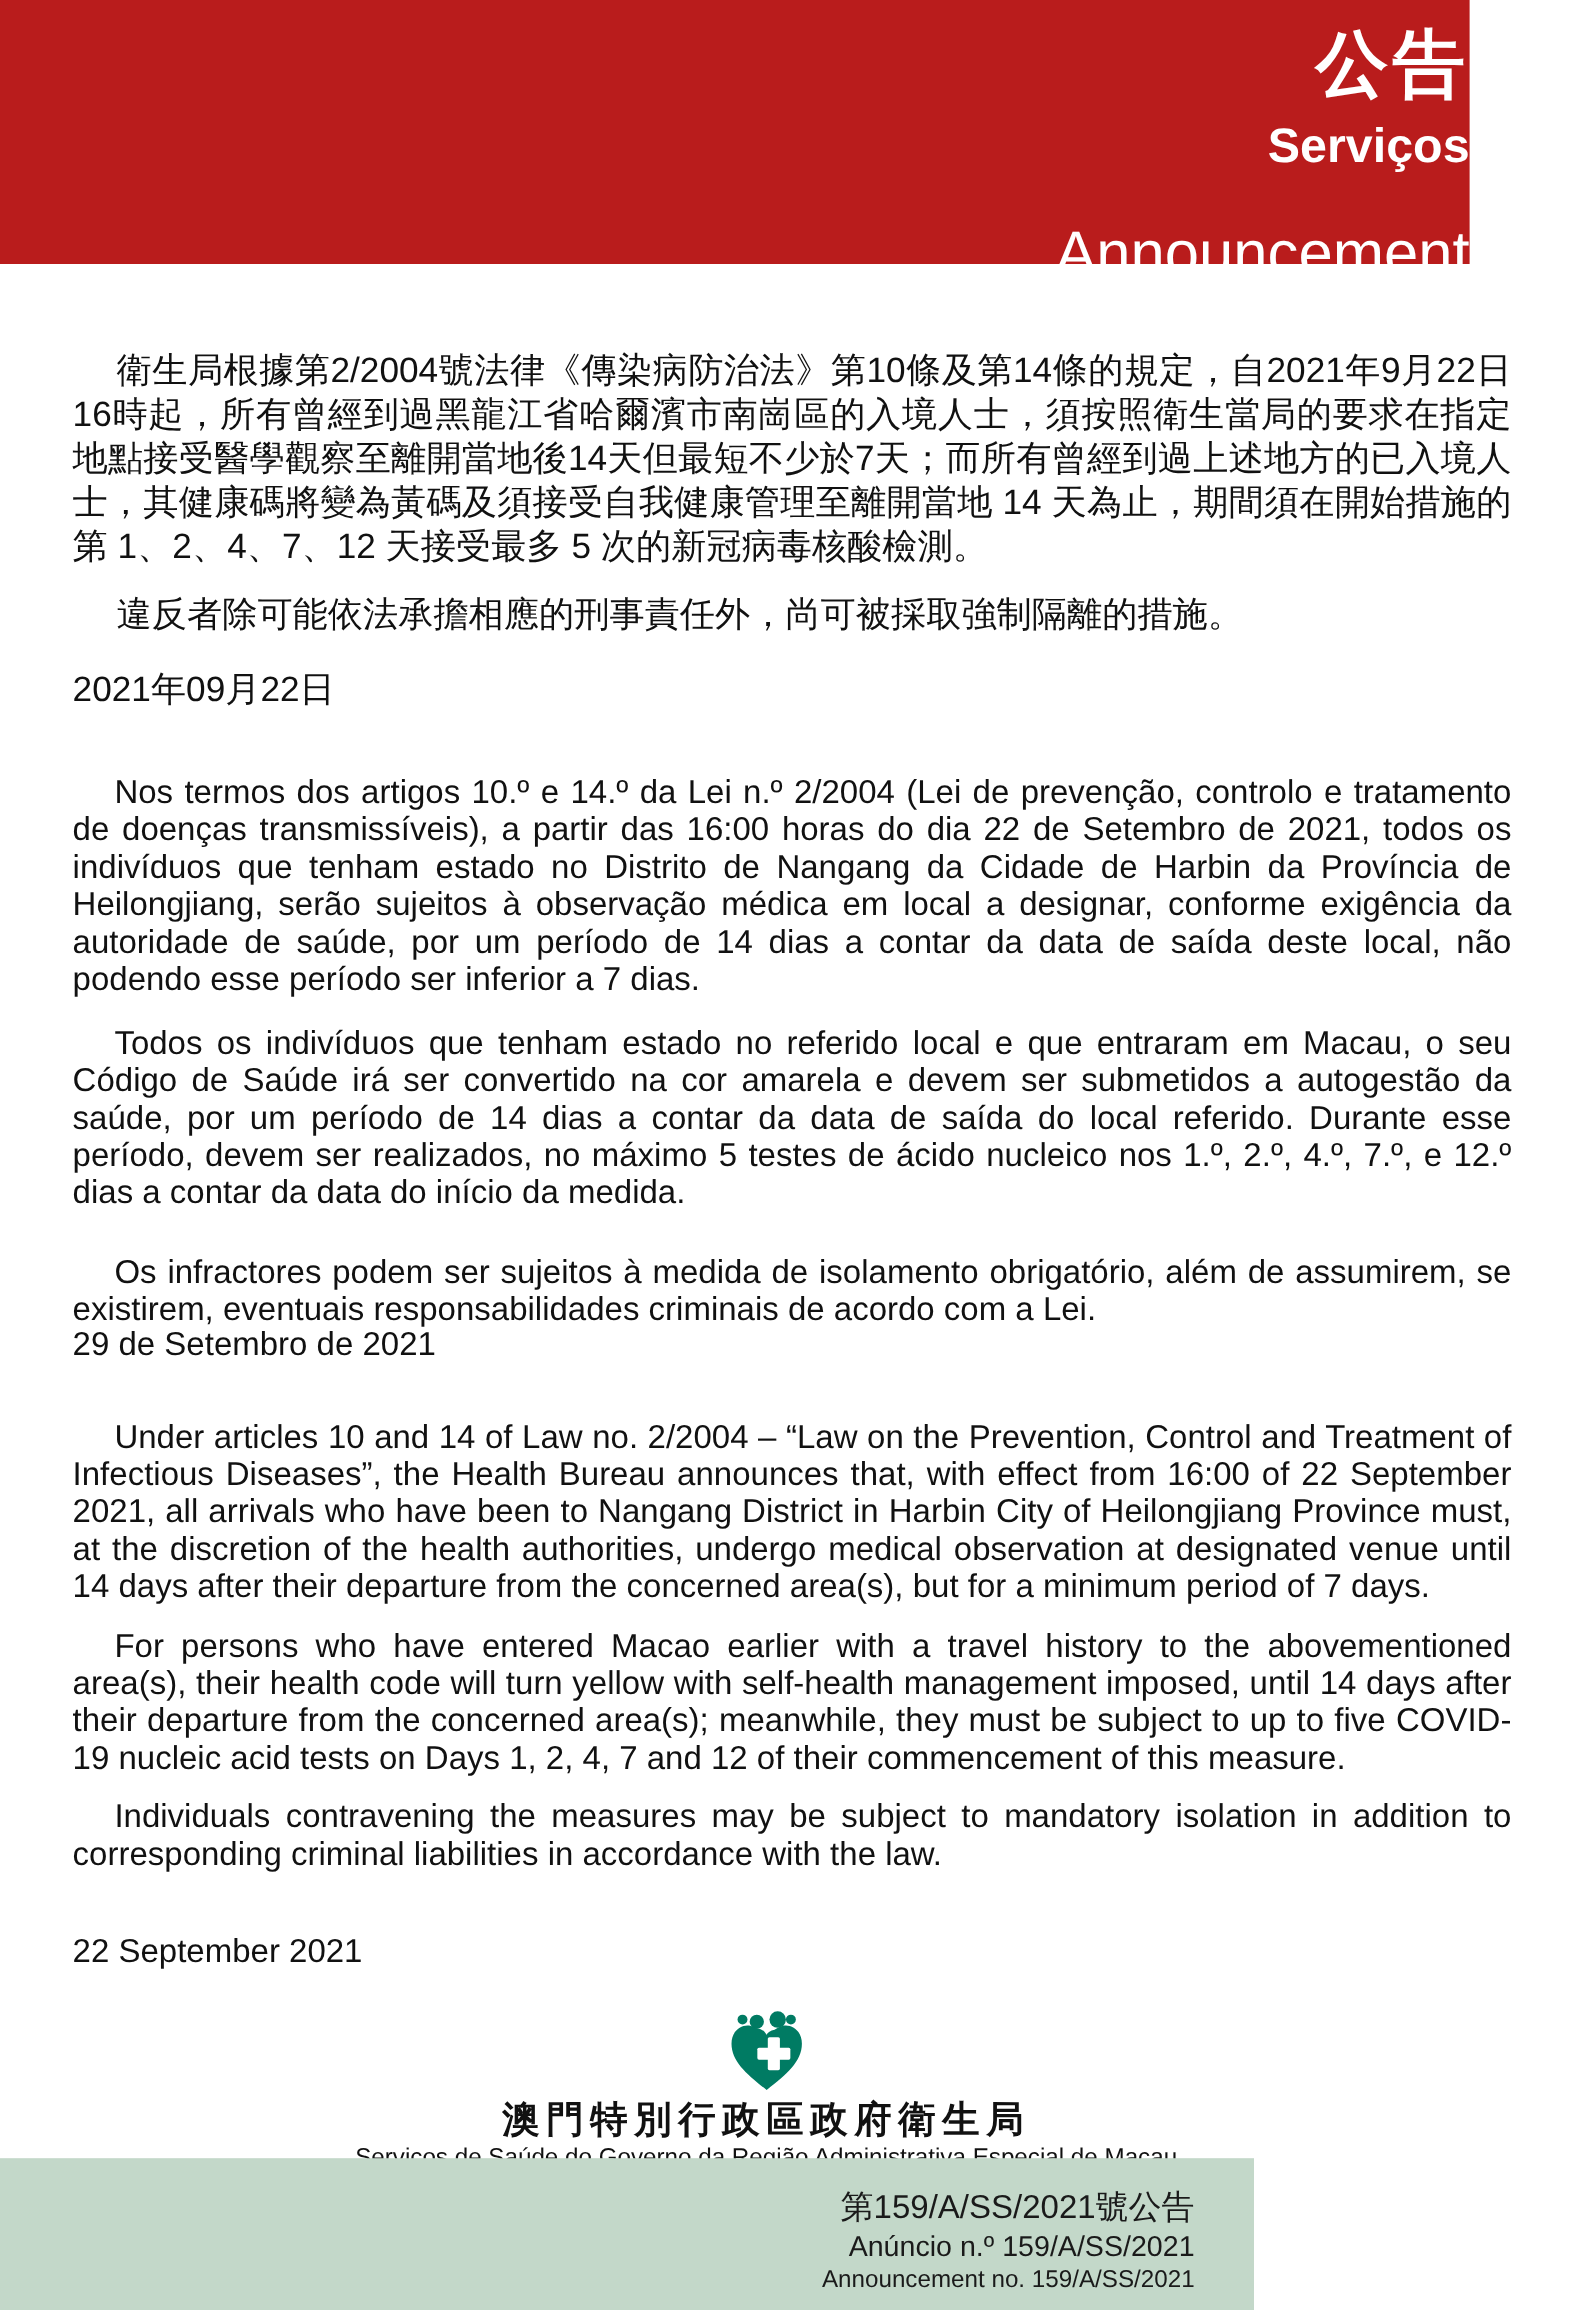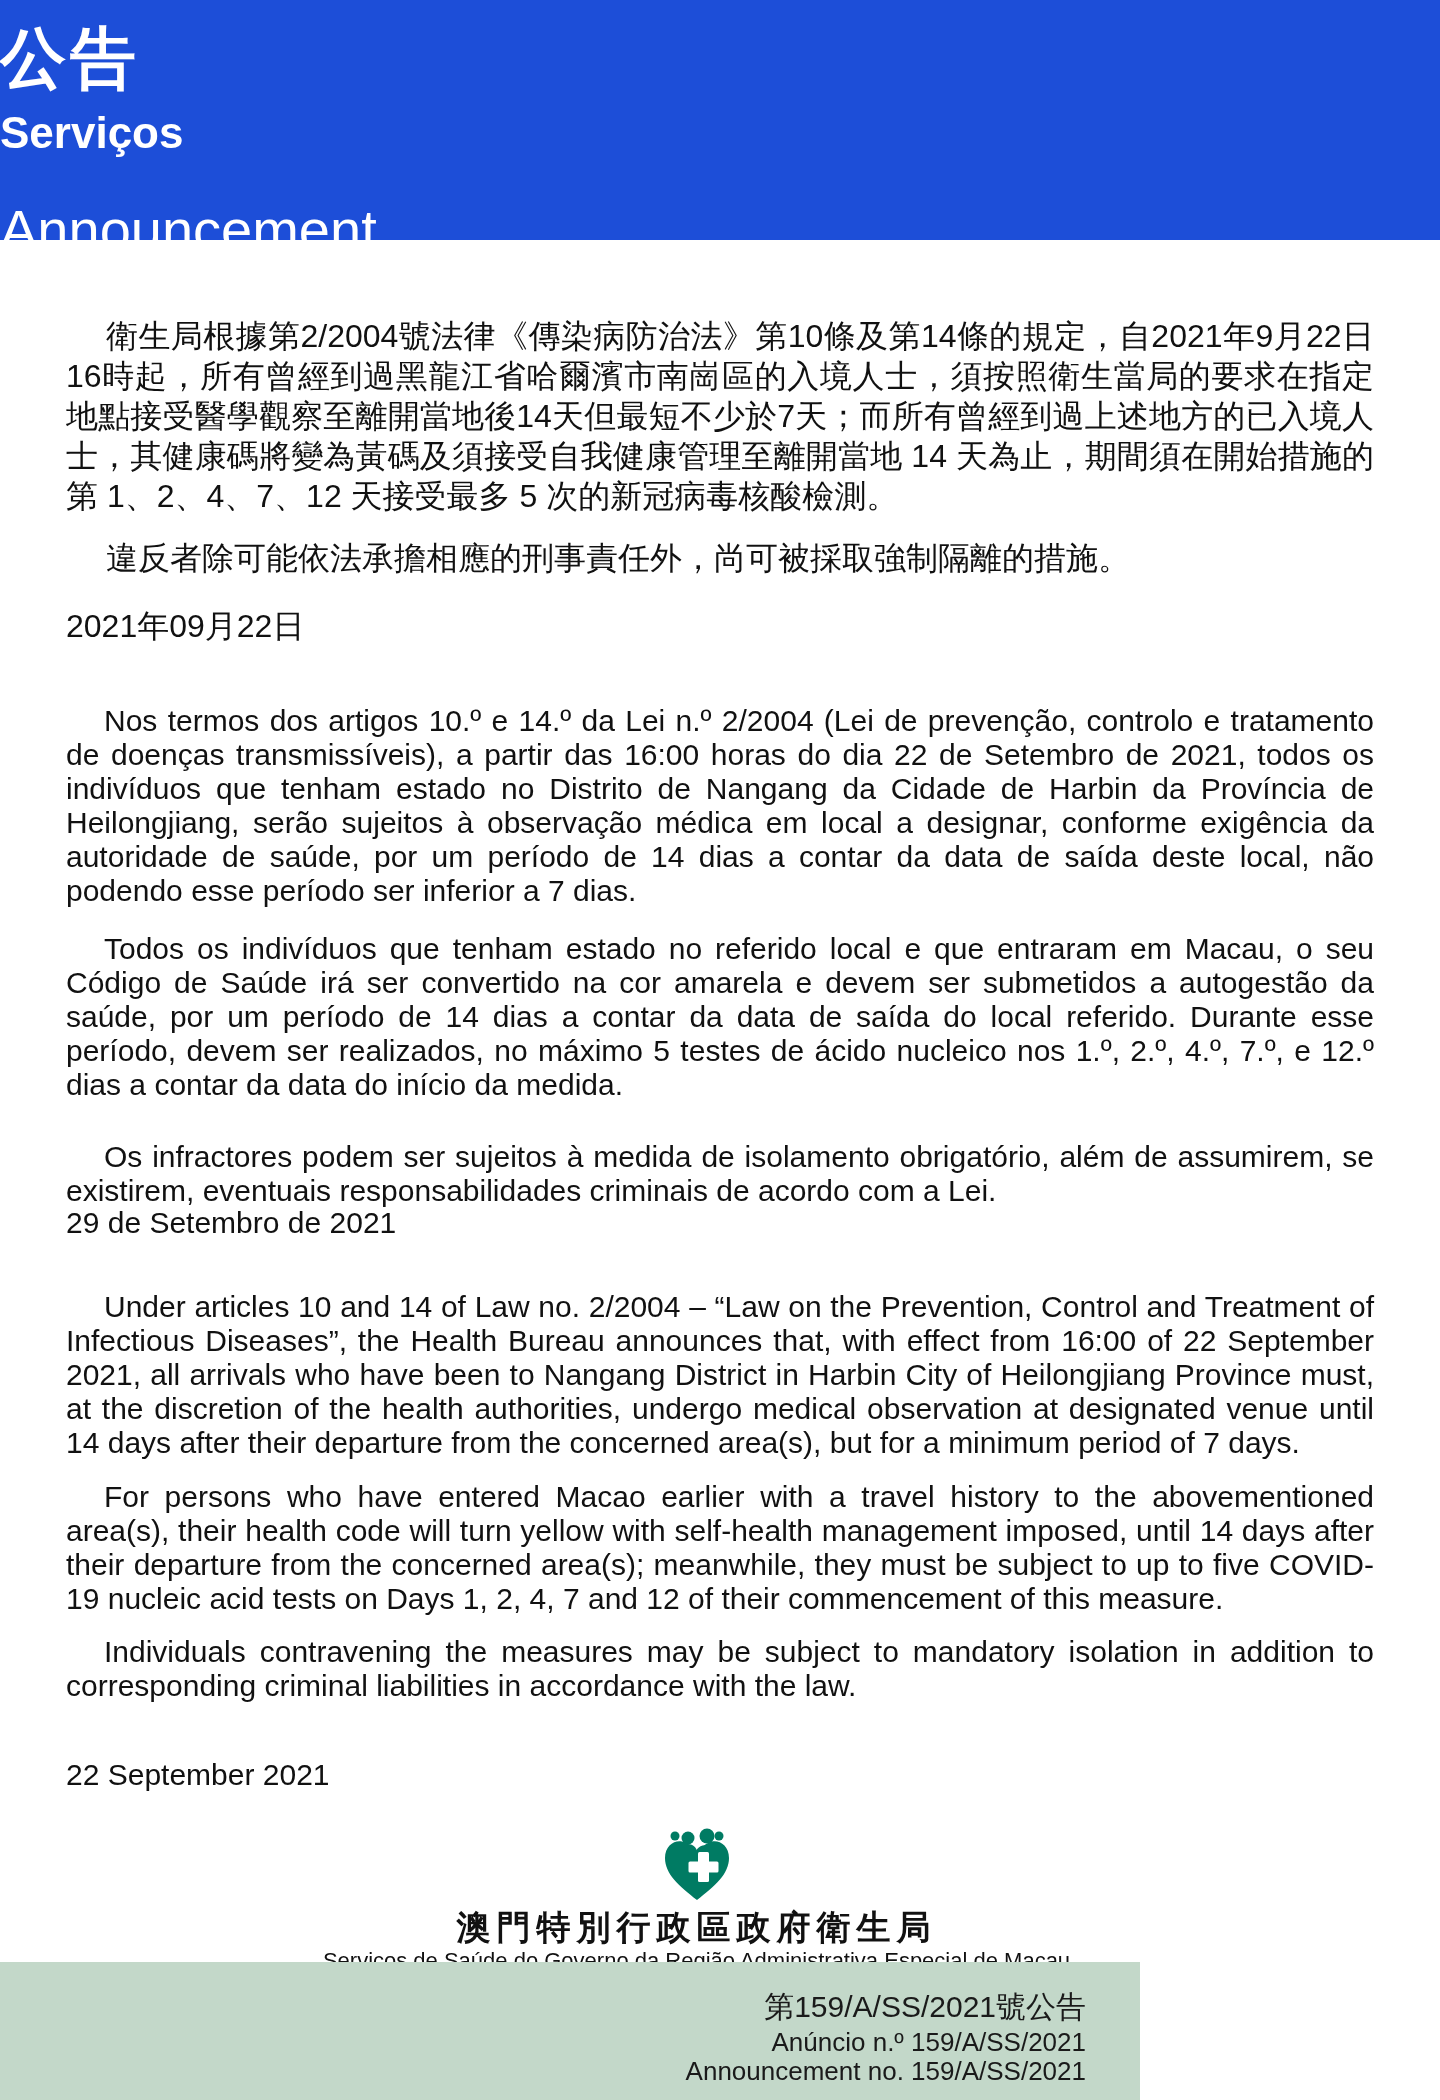--- a/index.html
+++ b/index.html
@@ -4,22 +4,22 @@
 <style>
   html,body{margin:0;padding:0;background:#ffffff;}
   .page{
     position:relative;width:1440px;height:2100px;margin:0 auto;
     background:#ffffff;overflow:hidden;
     font-family:"Liberation Sans","DejaVu Sans",sans-serif;
     color:#111111;
   }
   
   .header{
-    position:absolute;left:0;top:0;width:1440px;height:240px;
-    background:#1d4ed8;color:#ffffff;text-align:left;
+    position:absolute;left:0;top:0;width:1336px;height:240px;
+    background:#b91c1c;color:#ffffff;text-align:right;
   }
   .header .title-zh{
     padding-top:10px;font-size:66px;font-weight:bold;line-height:96px;letter-spacing:4px;
   }
   .header .title-pt{font-size:44px;font-weight:bold;line-height:53px;}
   .header .title-en{font-size:56px;font-weight:normal;line-height:53px;margin-top:44px;}
   
   .tx{position:absolute;left:66px;width:1308px;text-align:justify;text-justify:inter-word;}
   .zh{font-size:32px;line-height:40px;}
   .zh.indent{text-indent:40px;}
@@ -32,21 +32,21 @@
   .org-zh{font-size:34px;font-weight:bold;letter-spacing:6px;line-height:38px;margin-top:2px;}
   .org-pt{font-size:22px;line-height:26px;margin-top:2px;}
   
   .footer{
     position:absolute;left:0;top:1962px;width:1140px;height:138px;
     background:#c3d8c9;box-sizing:border-box;
     padding:24px 54px 0 0;text-align:right;color:#1a1a1a;
   }
   .footer .ref-zh{font-size:30px;line-height:42px;}
   .footer .ref-pt{font-size:26px;line-height:29px;}
-  .footer .ref-en{font-size:26px;line-height:29px;}
+  .footer .ref-en{font-size:22px;line-height:29px;}
 </style>
 </head>
 <body>
 
 <div class="page">
 
   <div class="header">
     <div class="title-zh">公告</div>
     <div class="title-pt">Serviços</div>
     <div class="title-en">Announcement</div>

